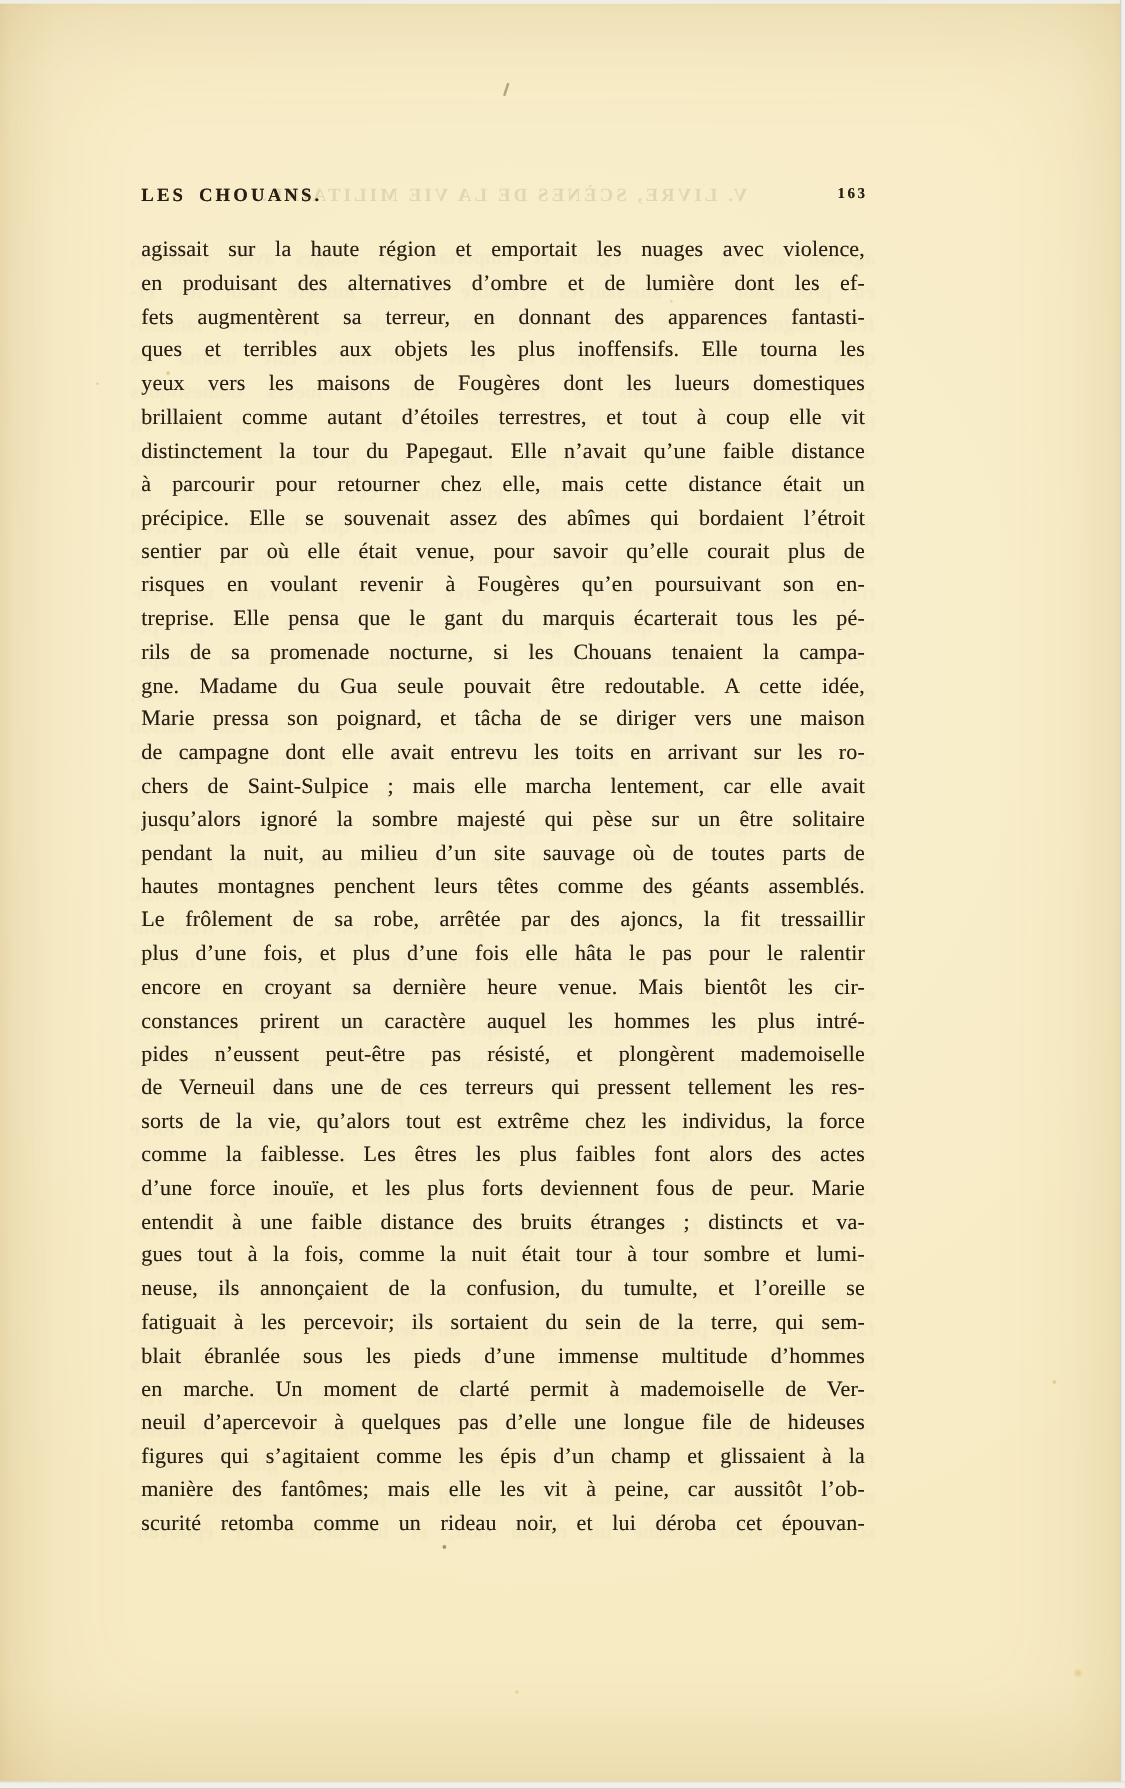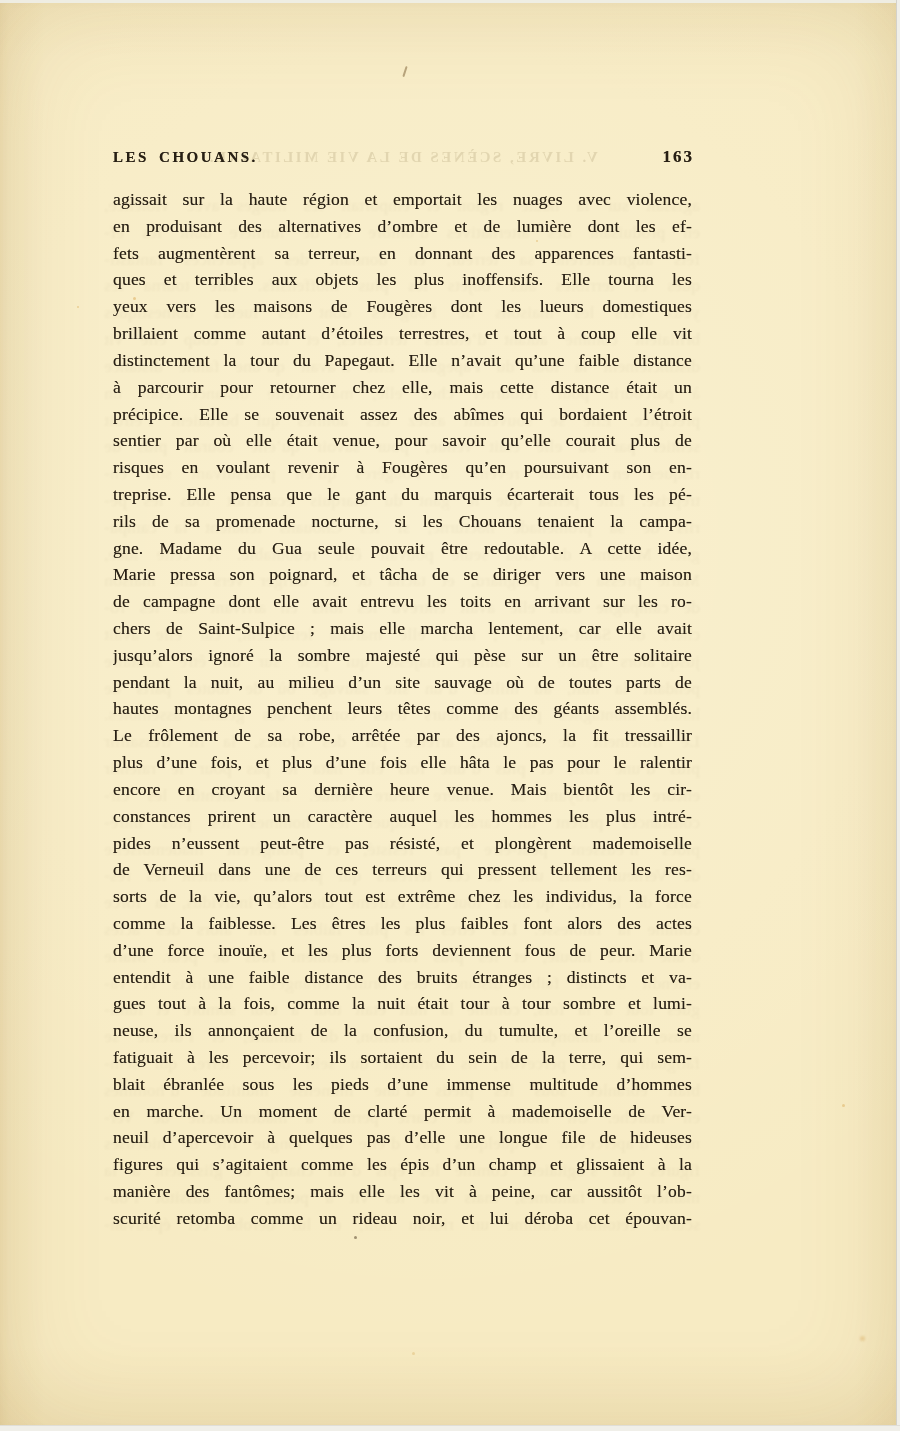--- a/index.html
+++ b/index.html
@@ -69,21 +69,21 @@
     text-align: left;
     font-weight: bold;
     font-size: 15px;
     letter-spacing: 2.5px;
     word-spacing: 4px;
     text-shadow: 0 0 0.5px rgba(40, 30, 18, 0.65);
   }
   .page-number {
     position: absolute; right: -2px; top: 0;
     font-weight: bold;
-    font-size: 17px;
+    font-size: 12px;
     letter-spacing: 2px;
     text-shadow: 0 0 0.5px rgba(40, 30, 18, 0.65);
   }
 
   
   .textblock {
     position: absolute;
     left: 113px; top: 186px; width: 579px;
     color: var(--ink);
   }

